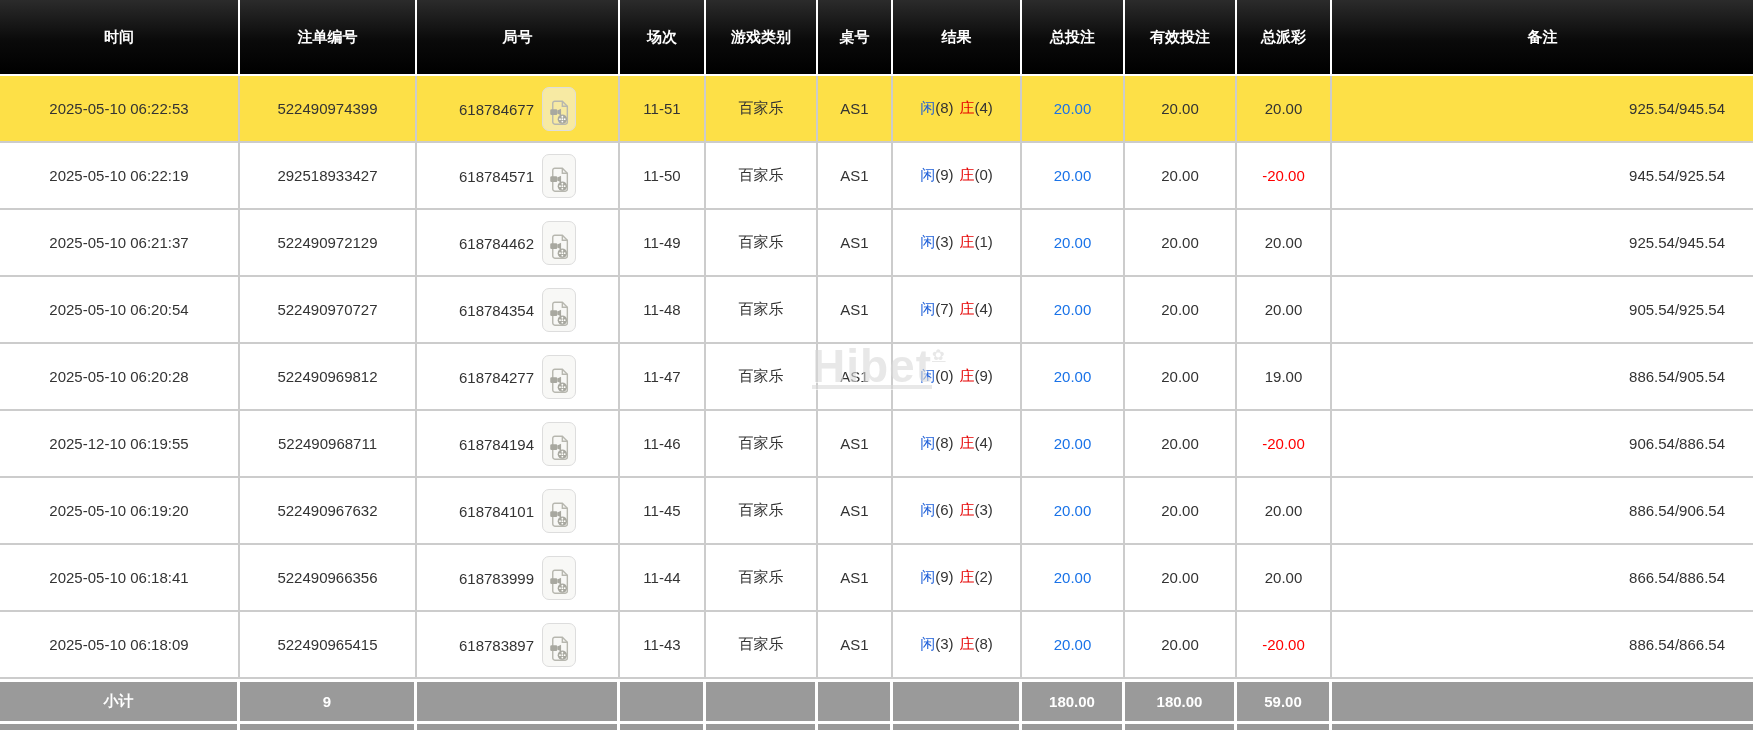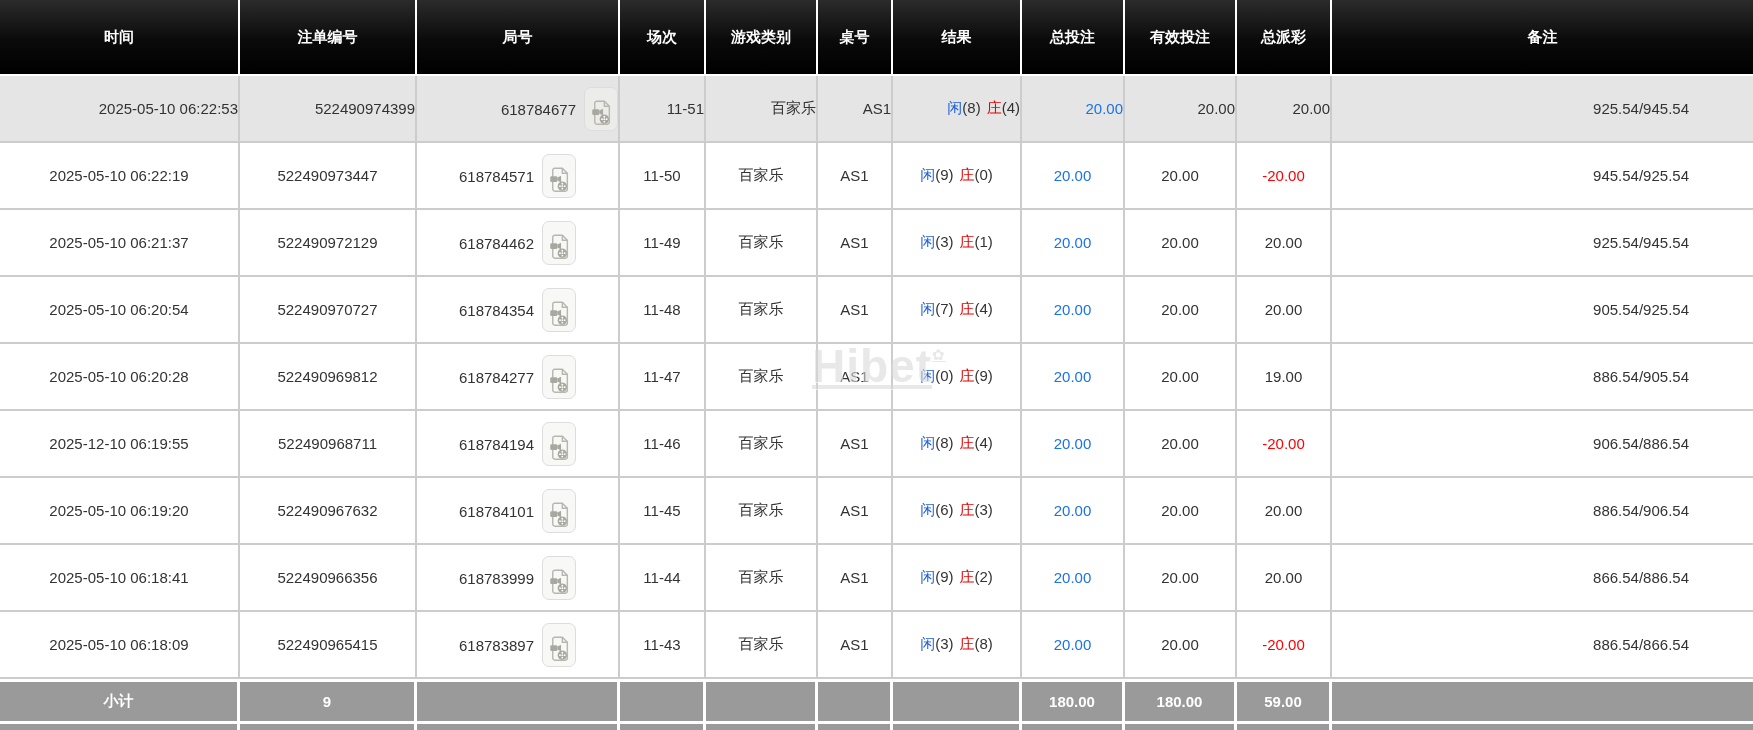--- a/index.html
+++ b/index.html
@@ -22,22 +22,22 @@
     border-right:2px solid #fff;border-bottom:2px solid #fff;
   }
   thead th:last-child{border-right:none;}
   
   tbody td{
     height:65px;padding:0;text-align:center;vertical-align:middle;
     background:#fff;
     border-right:2px solid #ccc;border-bottom:2px solid #ccc;
     white-space:nowrap;
   }
-  tbody td:last-child{border-right:none;text-align:right;padding-right:64px;}
-  tr.highlight td{background:#e5e5e5;text-align:right;}
+  tbody td:last-child{border-right:none;text-align:right;padding-right:28px;}
+  tr.highlight td{background:#fde047;}
   
   .player{color:#1e5fd8;}
   .banker{color:#e60000;}
   .pts{color:#333;}
   .result-gap{display:inline-block;width:6px;}
   
   .bet-link{color:#1a73e8;text-decoration:none;cursor:pointer;}
   .neg{color:#ff0000;}
   
   .video-btn{
@@ -123,21 +123,21 @@
     <td>
       <span class="player">闲</span><span class="pts">(8)</span><span class="result-gap"></span><span class="banker">庄</span><span class="pts">(4)</span>
     </td>
     <td><a class="bet-link">20.00</a></td>
     <td>20.00</td>
     <td>20.00</td>
     <td>925.54/945.54</td>
   </tr>
       <tr>
     <td>2025-05-10 06:22:19</td>
-    <td>522490973447</td>
+    <td>292518933427</td>
     <td>
       <span class="round-no">618784571</span><button class="video-btn"><svg width="20" height="27" viewBox="0 0 24 31">
         <path d="M7 2 h9 l6 6 v19 a2.5 2.5 0 0 1 -2.5 2.5 h-12.5 a2.5 2.5 0 0 1 -2.5 -2.5 v-22.5 a2.5 2.5 0 0 1 2.5 -2.5 z" fill="none" stroke="#b7b7af" stroke-width="1.7"></path>
         <path d="M16 2 v6 h6" fill="none" stroke="#b7b7af" stroke-width="1.7"></path>
         <rect x="1.5" y="11.5" width="8.5" height="7" rx="1.5" fill="#a8a8a0"></rect>
         <path d="M10 13.2 L14.5 11 v8 L10 16.8 z" fill="#a8a8a0"></path>
         <circle cx="16" cy="23.5" r="5.6" fill="#a8a8a0"></circle>
         <circle cx="16" cy="23.5" r="1.1" fill="#fefefa"></circle>
         <circle cx="16" cy="20.6" r="1.1" fill="#fefefa"></circle>
         <circle cx="16" cy="26.4" r="1.1" fill="#fefefa"></circle>

